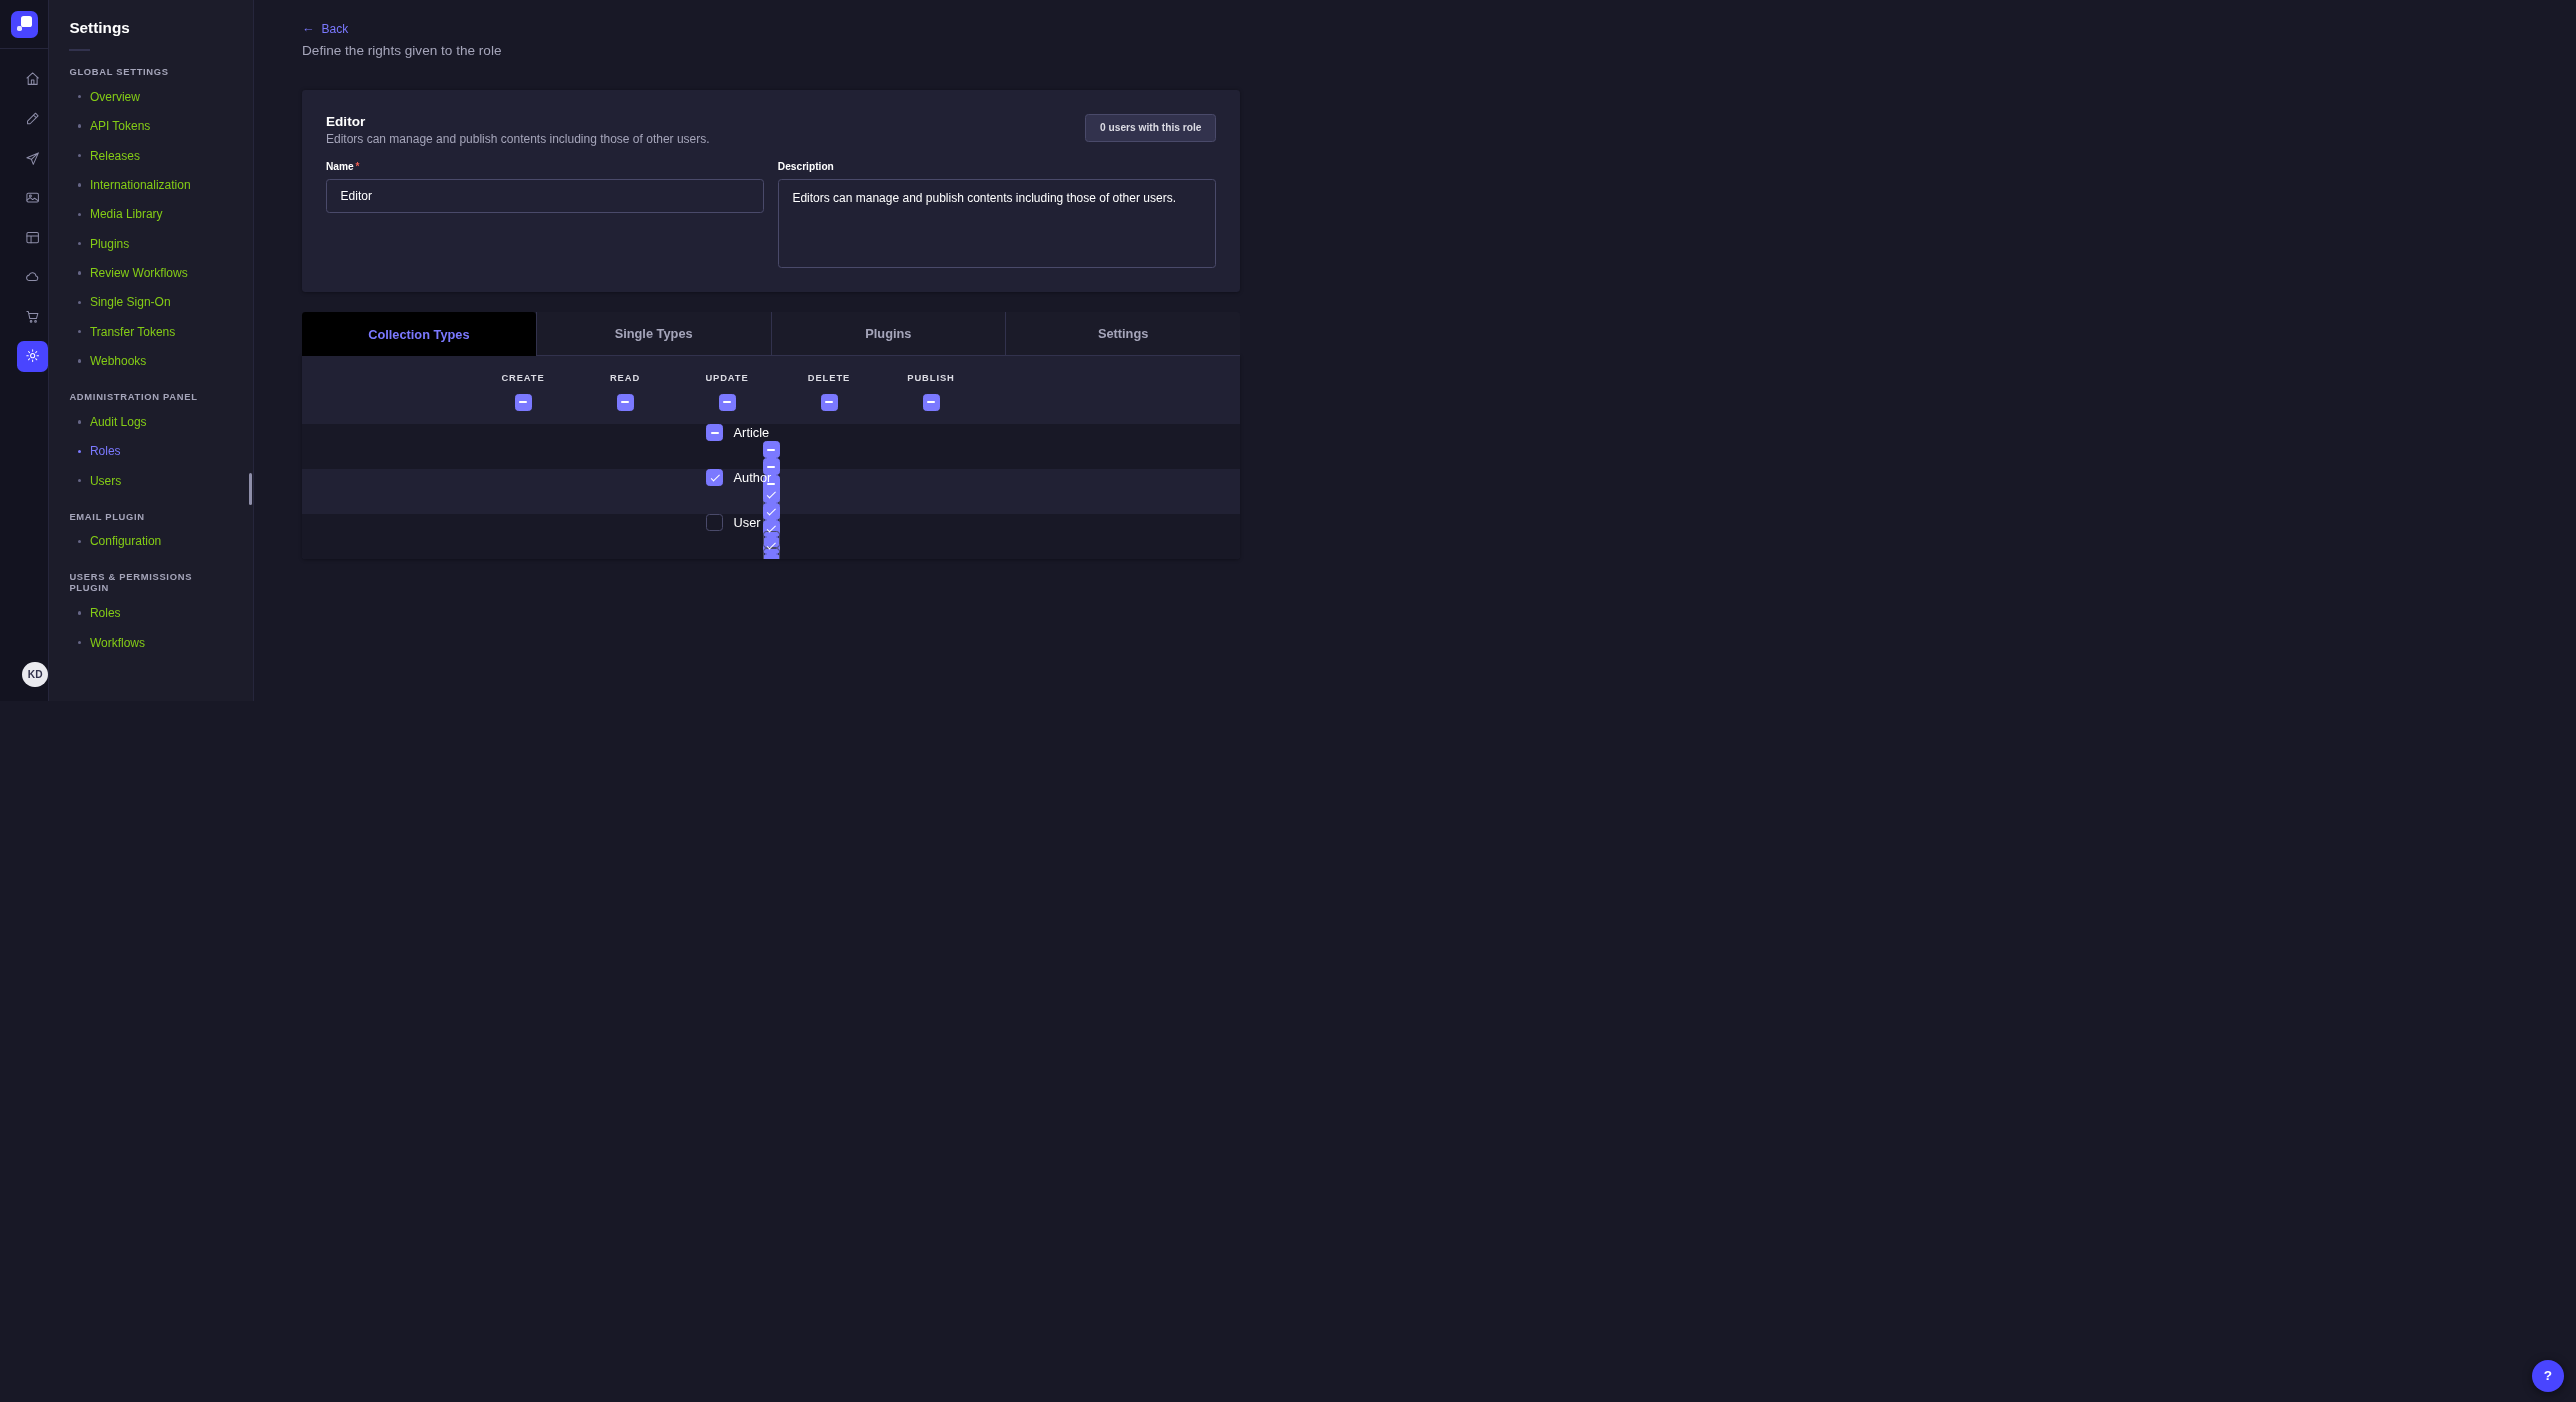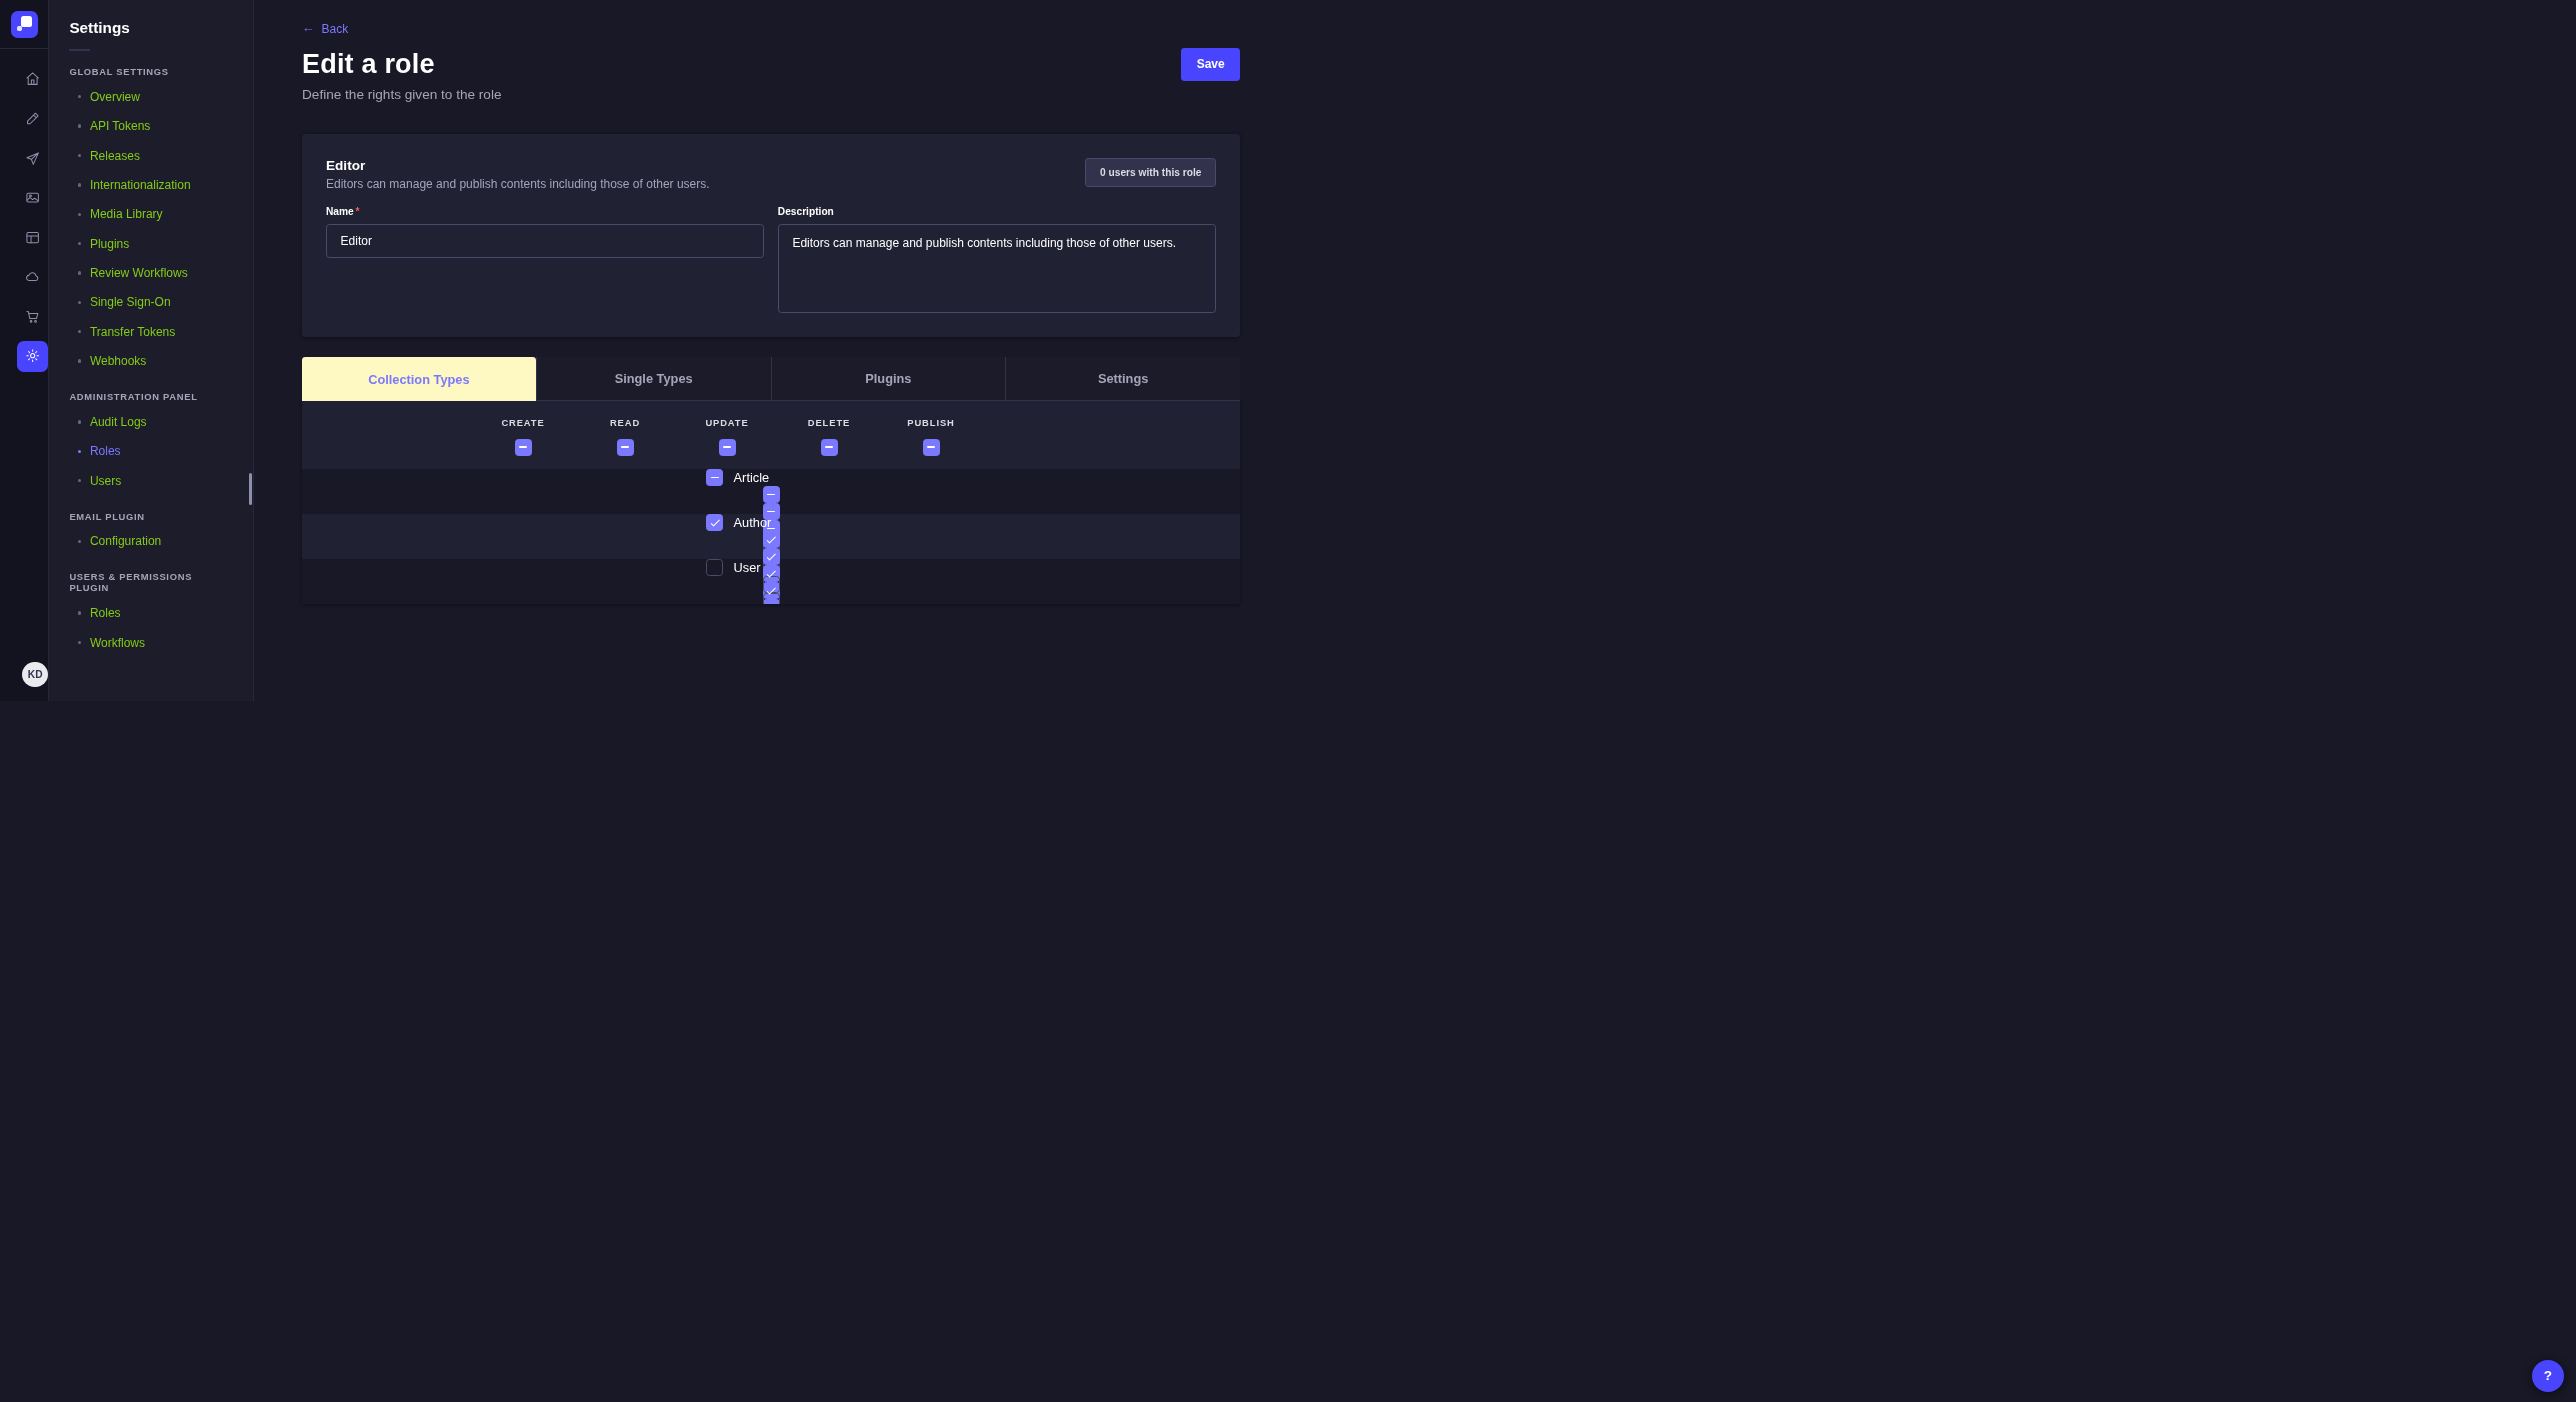--- a/index.html
+++ b/index.html
@@ -98,21 +98,21 @@
 
   
   .perms-card { margin-top:20.4px; background:transparent; box-shadow:none; }
   .tabs { display:flex; }
   .tab {
     flex:1; height:44px; background:#1b1b29; color:#a5a5ba; font-size:12.8px; font-weight:600;
     border:none; border-bottom:0.9px solid #32324d; border-left:0.9px solid #32324d; cursor:pointer;
   }
   .tab:first-child { border-left:none; border-radius:3.4px 3.4px 0 0; }
   .tab:last-child { border-radius:0 3.4px 0 0; }
-  .tab.active { background:#fef9c3; color:#7b79ff; border-bottom:none; }
+  .tab.active { background:#000000; color:#7b79ff; border-bottom:none; }
   .perm-body { background:#212134; border-radius:0 0 3.4px 3.4px; box-shadow:0 0.9px 3.4px rgba(3,3,5,.35); overflow:hidden; }
   .perm-header { display:flex; padding:15.3px 0 13.6px; }
   .label-cell { width:170px; flex-shrink:0; }
   .col { width:102px; display:flex; flex-direction:column; align-items:center; gap:11px; }
   .col-label { font-size:9.4px; font-weight:700; letter-spacing:0.9px; color:#dcdce4; }
   .perm-row { display:flex; align-items:center; height:45px;flex-direction:column; }
   .perm-row:nth-child(odd) { background:#181826; }
   .perm-row:nth-child(even) { background:#212134; }
   .row-label { width:170px; flex-shrink:0; display:flex; align-items:center; gap:10.2px; padding-left:20.4px; font-size:12.8px; }
   .perm-cell { width:102px; display:flex; justify-content:center; }
@@ -274,24 +274,20 @@
 
   <div class="scroll-thumb"></div>
 </aside>
 
 <main class="main">
   <a class="back">
     <span class="back-arrow">←</span>
     <span>Back</span>
   </a>
 
-  <div class="title-row">
-    <h1 class="page-title">Edit a role</h1>
-    <button class="save-btn">Save</button>
-  </div>
   <p class="subtitle">Define the rights given to the role</p>
 
   
   <section class="card role-card">
     <div class="role-head">
       <div>
         <h3 class="role-title">Editor</h3>
         <p class="role-sub">Editors can manage and publish contents including those of other users.</p>
       </div>
       <button class="users-badge">0 users with this role</button>

